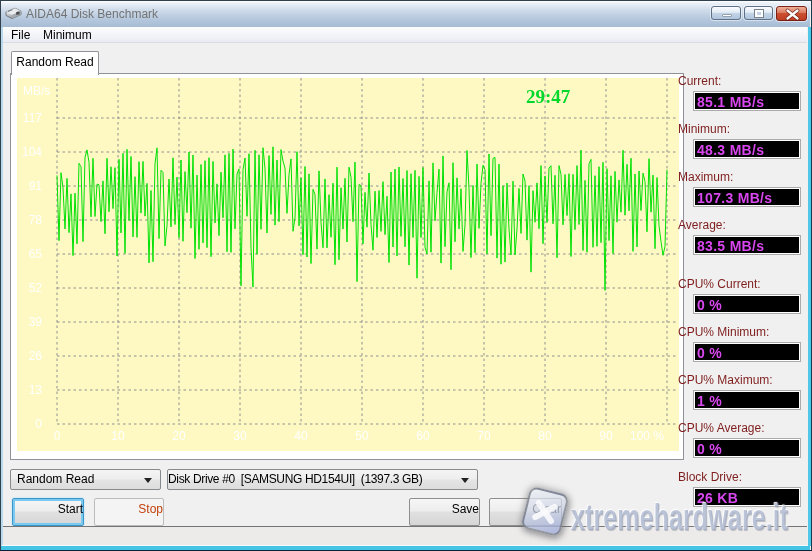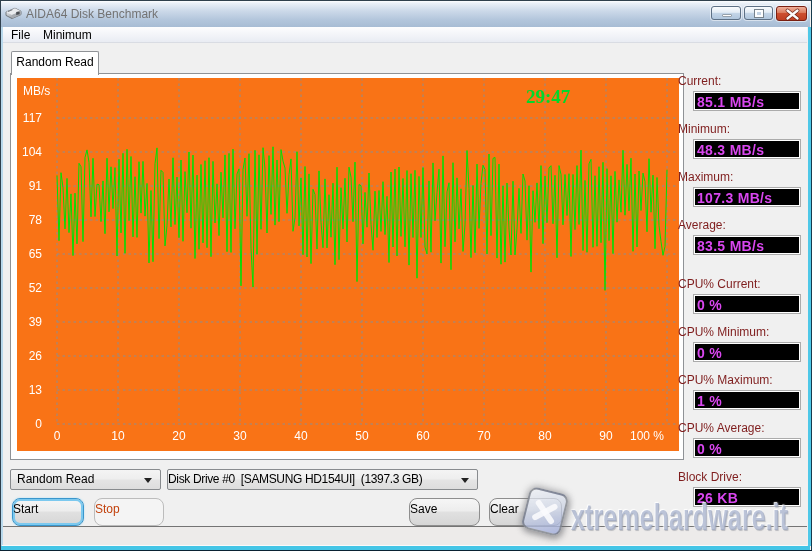--- a/index.html
+++ b/index.html
@@ -21,31 +21,31 @@
 #bmax{left:744px;width:29px;border:1px solid #5d7085;background:linear-gradient(#fafcfe 0%,#e3ecf5 45%,#c5d6e8 50%,#b0c6dd 100%)}
 #bclose{left:776px;width:31px;height:15px;border:1px solid #7b2012;background:linear-gradient(#eeb09c 0%,#dd7f61 42%,#cc4f30 50%,#bf3f22 100%)}
 #minbar{left:10px;top:7px;width:10px;height:3px;background:#fdfdfd;border:1px solid #95a1ac;border-radius:1px}
 #maxsq{left:9px;top:2px;width:10px;height:9px;background:#fcfdfe;border:1px solid #77828c}
 #maxin{left:2px;top:2px;width:4px;height:3px;background:#c3d3e4;border:0}
 
 #menubar{left:3px;top:27px;width:804px;height:16px;background:linear-gradient(#fdfdfe,#e9ecf3);border-bottom:1px solid #d9dce3}
 
 #tabpage{left:10px;top:73px;width:674px;height:387px;background:#ffffff;border:1px solid #8f9296}
 #tab{left:11px;top:51px;width:88px;height:24px;background:#ffffff;border:1px solid #8f9296;border-bottom:0;border-radius:2px 2px 0 0;text-align:center;line-height:20px}
-#chart{left:17px;top:78px;width:662px;height:373px;background:#f97316}
+#chart{left:17px;top:78px;width:662px;height:373px;background:#fef9c3}
 
 .slabel{position:absolute;left:678px;color:#7f1d1d}
 .sbox{position:absolute;box-sizing:border-box;left:693px;width:108px;height:20px;background:#000;border:1px solid #ababab;box-shadow:inset 0 0 0 1px #fff;color:#d946ef;font-weight:bold;font-size:14px;letter-spacing:.3px;line-height:21px;padding-left:3px}
 
 .combo{position:absolute;box-sizing:border-box;top:469px;height:21px;border:1px solid #888b8e;border-radius:2px;background:linear-gradient(#f4f4f4,#eeeeee 45%,#e4e4e4 55%,#dddddd);line-height:19px}
 #combo1{left:10px;width:151px;padding-left:6px}
 #combo2{left:167px;width:311px;padding-left:0;white-space:pre;letter-spacing:-0.35px}
 .arrow{position:absolute;right:8px;top:8px;width:0;height:0;border-left:4px solid transparent;border-right:4px solid transparent;border-top:5px solid #222}
 
-.btn{position:absolute;box-sizing:border-box;top:498px;height:28px;border:1px solid #8e8e8e;border-radius:8px;background:linear-gradient(#f6f6f6 0%,#ededed 45%,#e0e0e0 52%,#d6d6d6 100%);text-align:left;line-height:21px}
+.btn{position:absolute;box-sizing:border-box;top:498px;height:28px;border:1px solid #8e8e8e;border-radius:2px;background:linear-gradient(#f6f6f6 0%,#ededed 45%,#e0e0e0 52%,#d6d6d6 100%);text-align:right;line-height:21px}
 #bstart{left:12px;width:72px;border:1px solid #3a96cc;box-shadow:0 0 0 2px #7cc9ef inset,0 0 2px #a9dcf5}
 #bstop{left:94px;width:70px;border:1px solid #bcbcbc;background:#f4f4f4;color:#c2410c}
 #bsave{left:409px;width:71px}
 #bclear{left:489px;width:73px}
 
 #stripline{left:2px;top:526px;width:805px;height:1px;background:#747474}
 #strip{left:2px;top:527px;width:805px;height:18px;background:#edebea}
 
 #wmtext{left:571px;top:500px;font-weight:bold;font-size:36px;line-height:36px;color:rgba(148,162,194,.62);transform:scaleX(.70);transform-origin:left top;text-shadow:-1px -1px 1px rgba(255,255,255,.9),1px 1px 1px rgba(120,125,135,.45),0 0 3px rgba(255,255,255,.75)}
 #badge{left:525px;top:490px;width:40px;height:43px;border-radius:8px;transform:rotate(14deg);background:linear-gradient(155deg,rgba(238,241,246,.72) 0%,rgba(205,212,228,.75) 45%,rgba(158,171,217,.82) 100%);border:2px solid rgba(98,102,108,.62);box-shadow:0 0 6px 2px rgba(120,120,125,.45),2px 3px 6px rgba(90,90,95,.4)}

